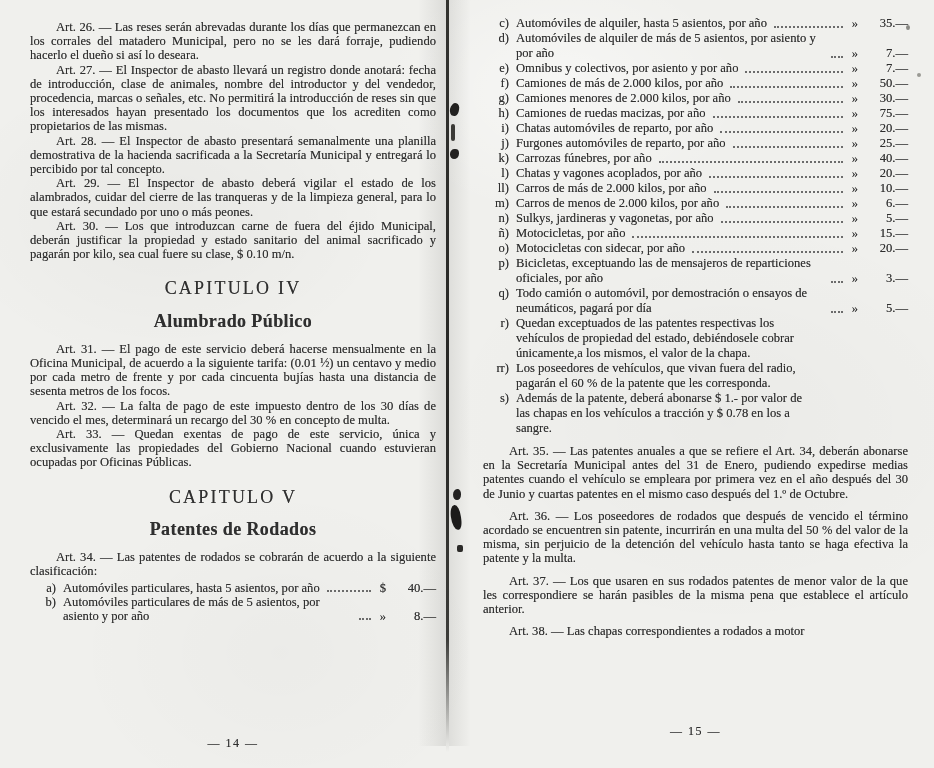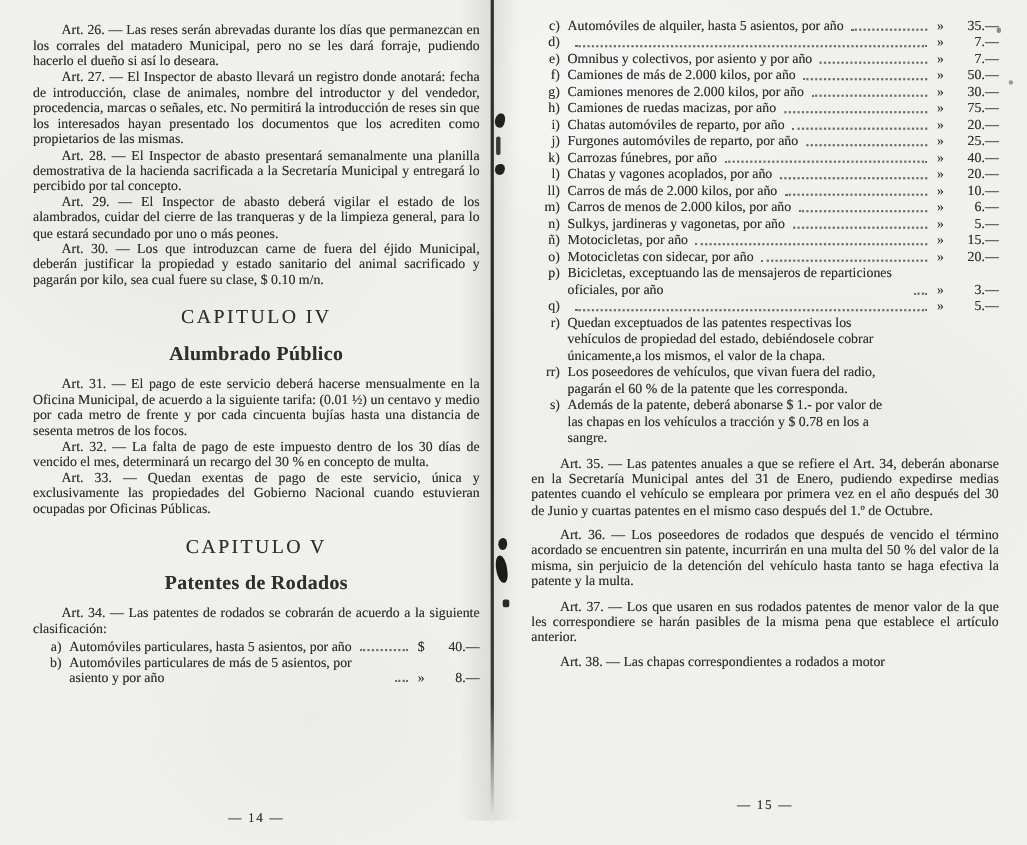--- a/index.html
+++ b/index.html
@@ -113,20 +113,21 @@
   <div class="tariff">
       <div class="trow priced">
         <span class="tlabel">c)</span>
         <span class="ttext">Automóviles de alquiler, hasta 5 asientos, por año</span>
         <span class="tdots"></span>
         <span class="tcur">»</span>
         <span class="tprice">35.—</span>
       </div>
       <div class="trow priced">
         <span class="tlabel">d)</span>
+        <span class="ttext">Automóviles de alquiler de más de 5 asientos, por asiento y por año</span>
         <span class="tdots"></span>
         <span class="tcur">»</span>
         <span class="tprice">7.—</span>
       </div>
       <div class="trow priced">
         <span class="tlabel">e)</span>
         <span class="ttext">Omnibus y colectivos, por asiento y por año</span>
         <span class="tdots"></span>
         <span class="tcur">»</span>
         <span class="tprice">7.—</span>
@@ -217,20 +218,21 @@
       </div>
       <div class="trow priced">
         <span class="tlabel">p)</span>
         <span class="ttext">Bicicletas, exceptuando las de mensajeros de reparticiones oficiales, por año</span>
         <span class="tdots"></span>
         <span class="tcur">»</span>
         <span class="tprice">3.—</span>
       </div>
       <div class="trow priced">
         <span class="tlabel">q)</span>
+        <span class="ttext">Todo camión o automóvil, por demostración o ensayos de neumáticos, pagará por día</span>
         <span class="tdots"></span>
         <span class="tcur">»</span>
         <span class="tprice">5.—</span>
       </div>
       <div class="trow unpriced">
         <span class="tlabel">r)</span>
         <span class="ttext">Quedan exceptuados de las patentes respectivas los vehículos de propiedad del estado, debiéndosele cobrar únicamente,a los mismos, el valor de la chapa.</span>
       </div>
       <div class="trow unpriced">
         <span class="tlabel">rr)</span>

